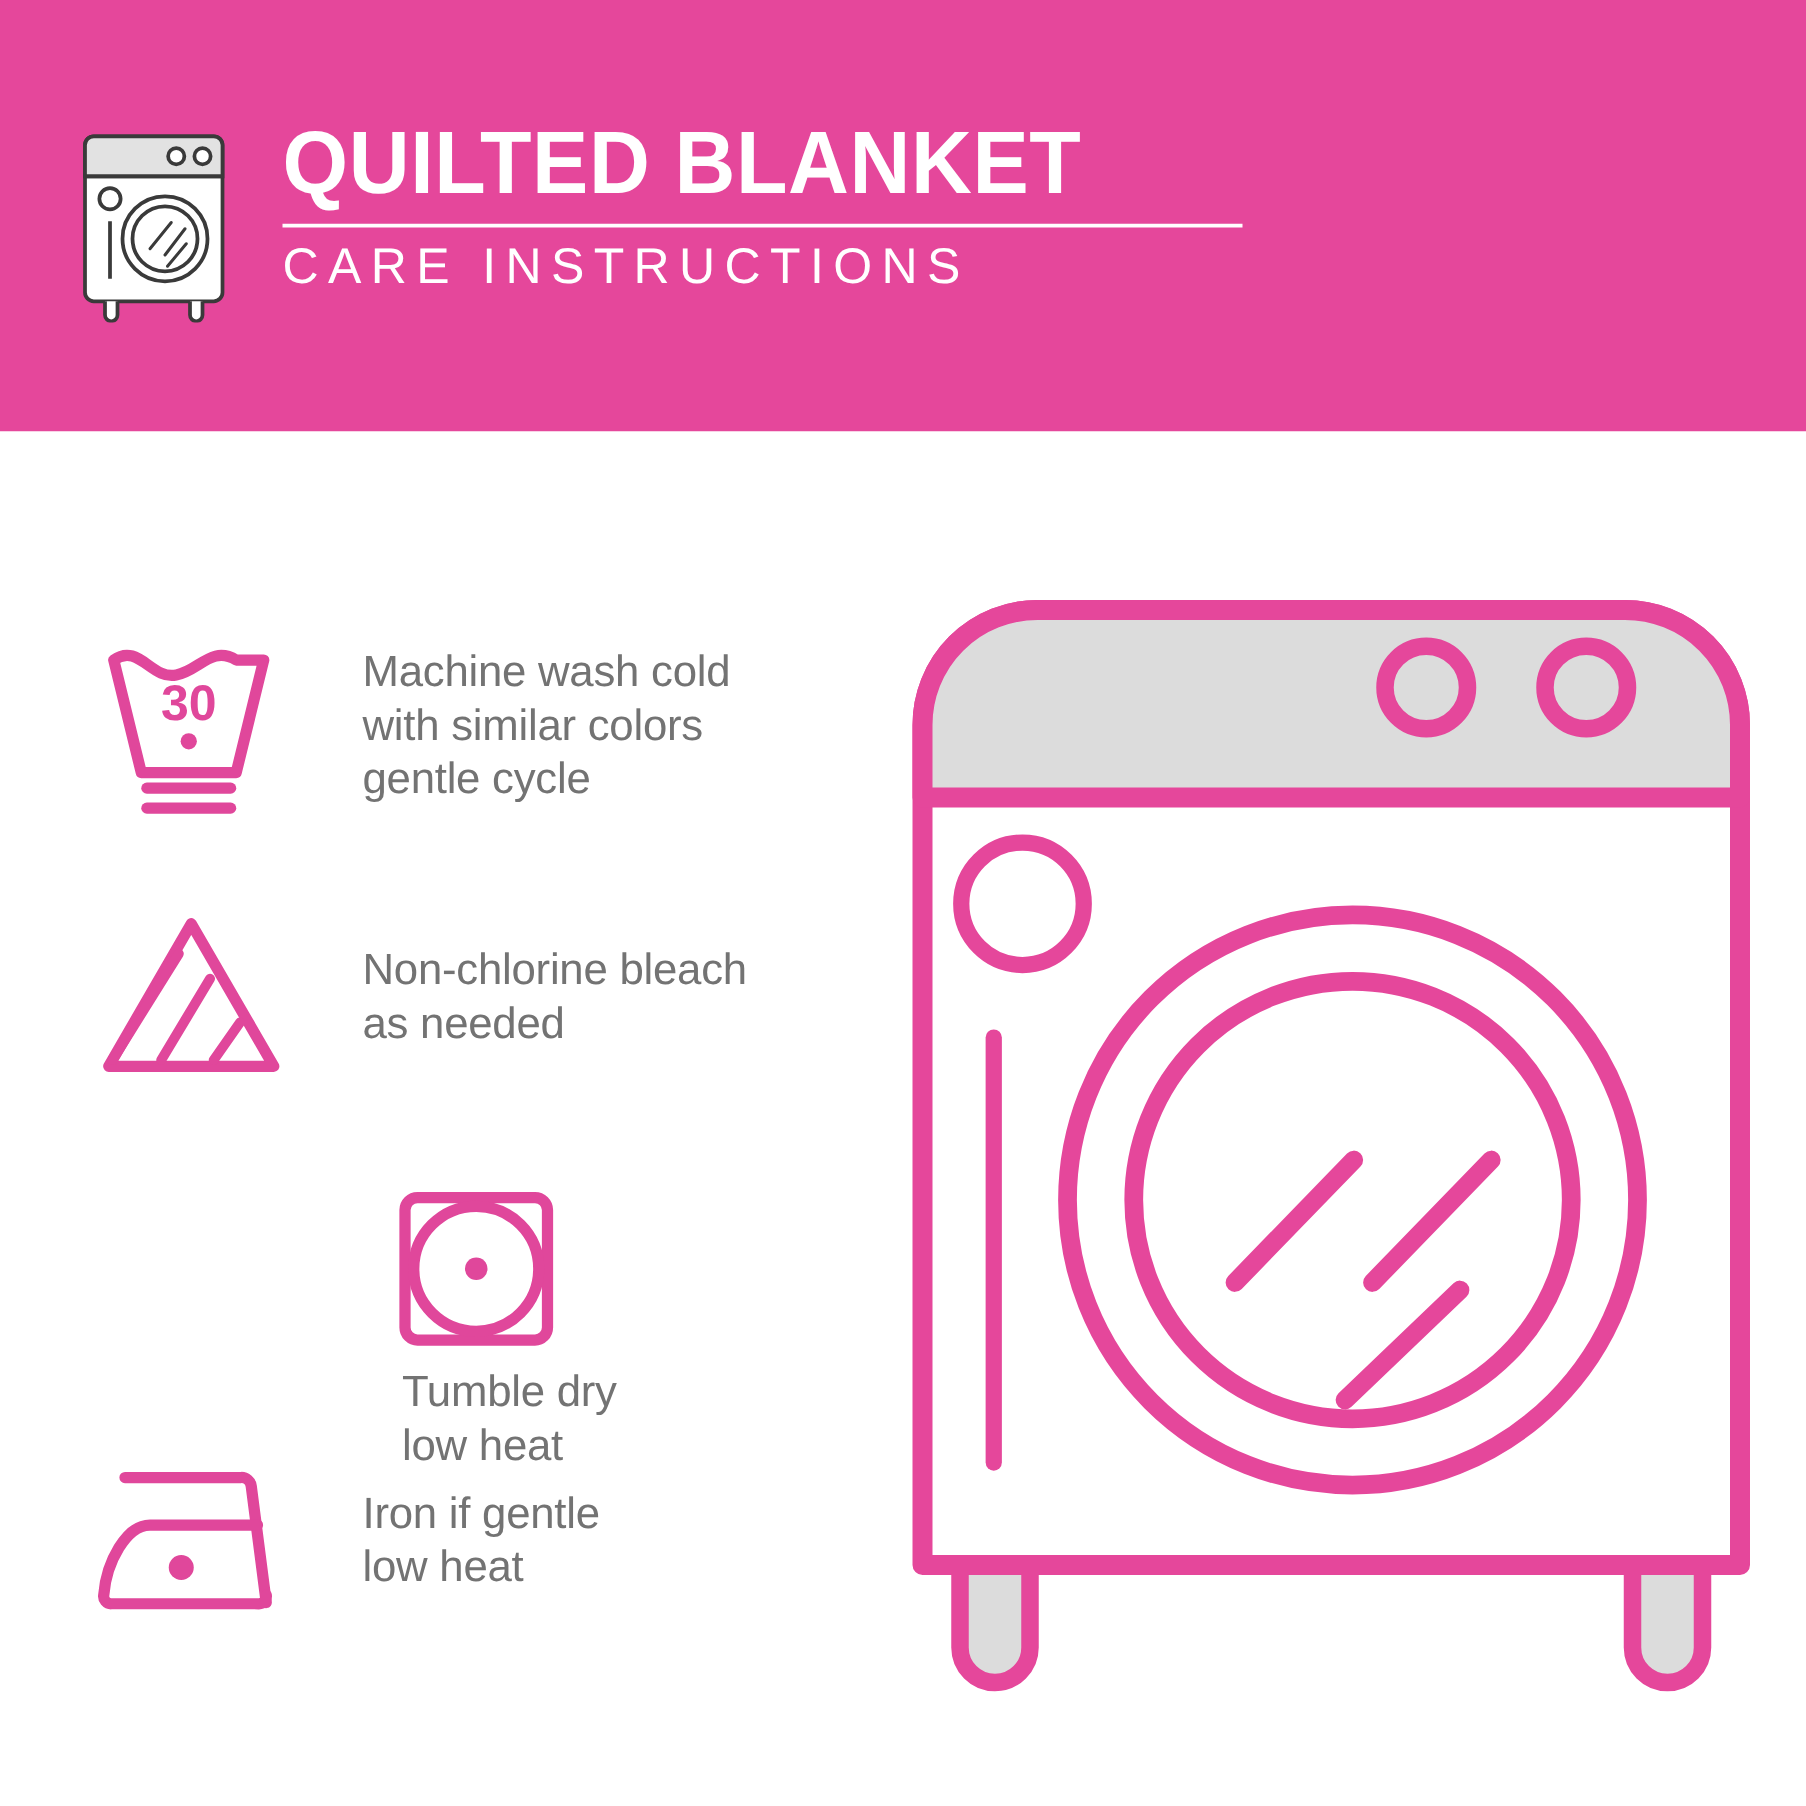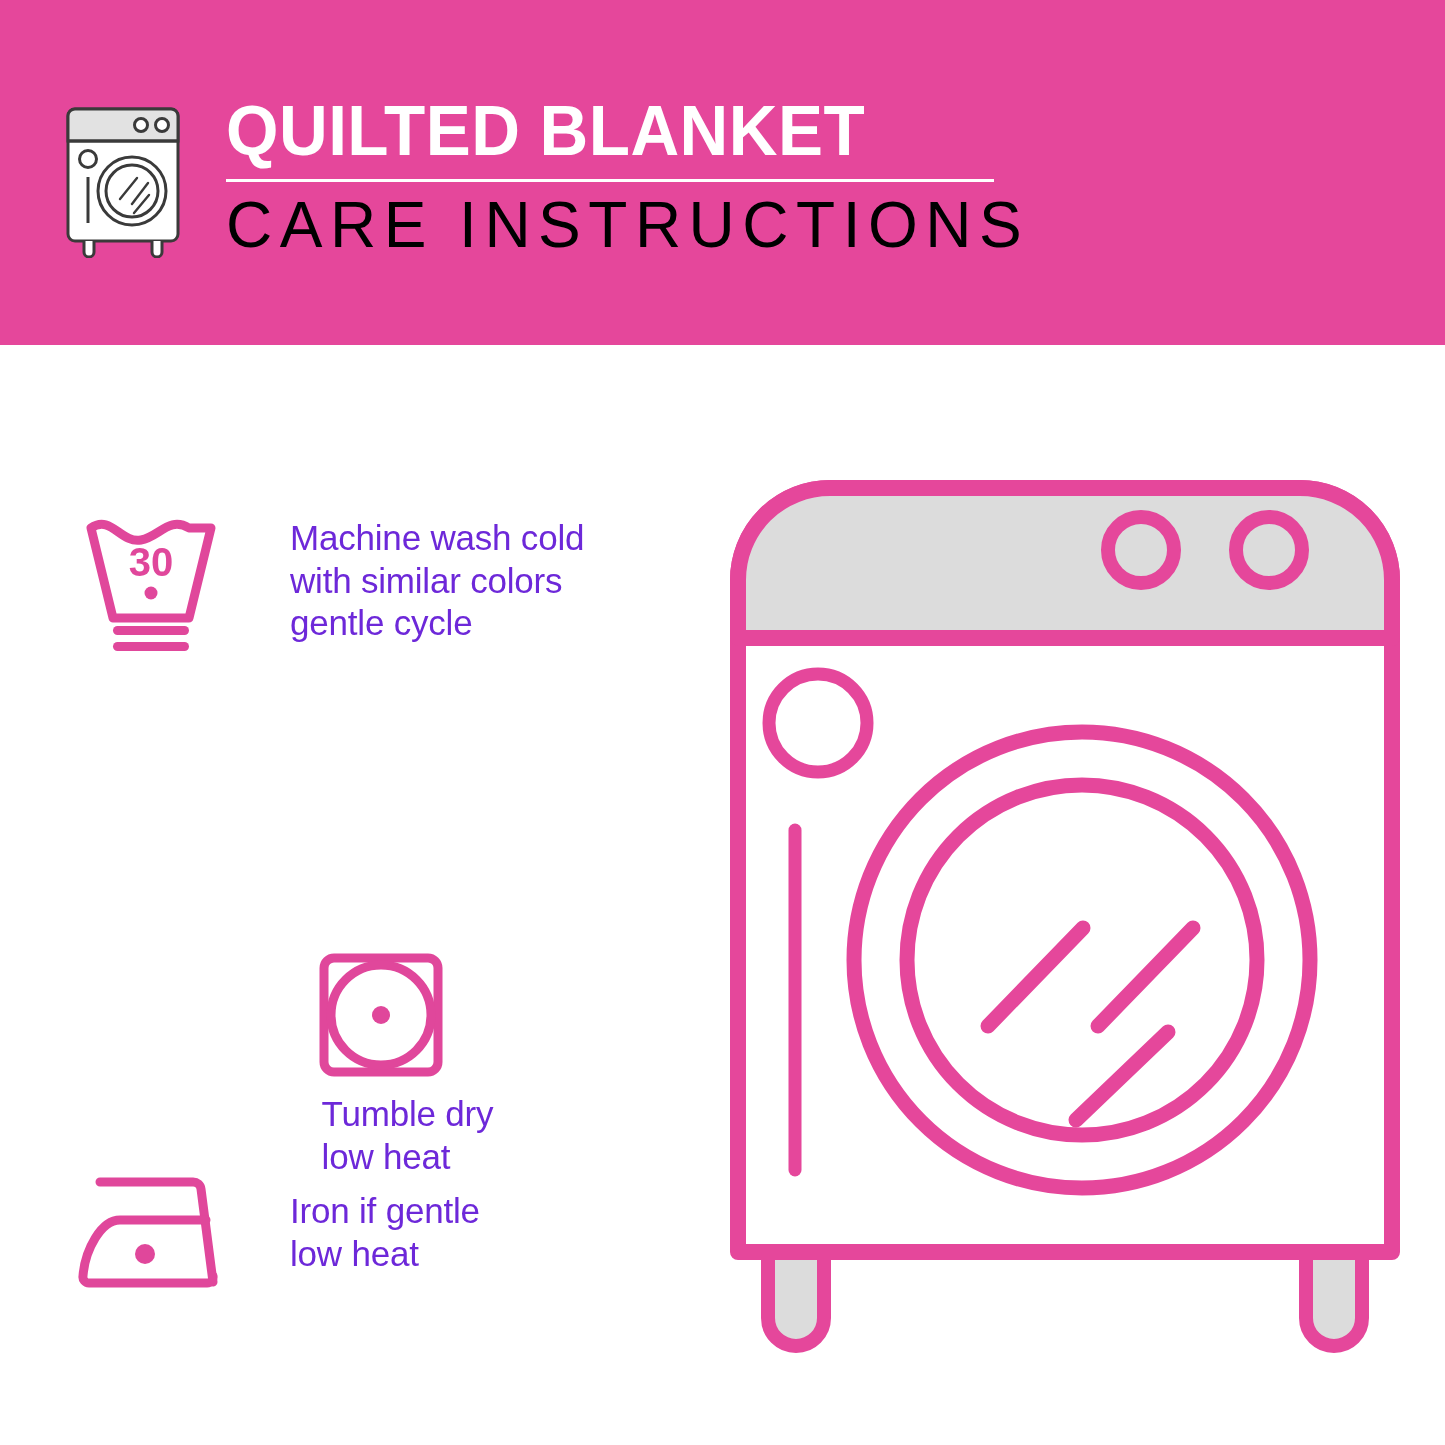--- a/index.html
+++ b/index.html
@@ -53,22 +53,22 @@
     transform-origin: left center;
   }
   .title-divider {
     width: 768px;
     height: 3px;
     background: #ffffff;
     margin-top: 13px;
     margin-bottom: 11px;
   }
   .title-sub {
-    color: #000000;
-    font-size: 64px;
+    color: #ffffff;
+    font-size: 40px;
     font-weight: 400;
     letter-spacing: 7.5px;
     line-height: 1.0;
     white-space: nowrap;
   }
 
   
   .care-list {
     position: absolute;
     left: 0;
@@ -91,21 +91,21 @@
   .care-icon {
     flex: 0 0 auto;
     width: 165px;
     height: 150px;
     display: flex;
     align-items: center;
     justify-content: center;
   }
   .care-text {
     margin-left: 55px;
-    color: #6d28d9;
+    color: #737373;
     font-size: 35px;
     line-height: 1.22;
     font-weight: 400;
     letter-spacing: -0.2px;
     white-space: pre-line;
   }
 
   
   .machine-illustration {
     position: absolute;
@@ -170,20 +170,32 @@
 
         <rect x="40" y="120" width="76" height="9" rx="4.5" fill="#e0479b"></rect>
         <rect x="40" y="136" width="76" height="9" rx="4.5" fill="#e0479b"></rect>
       </svg>
     </div>
     <div class="care-text">Machine wash cold
 with similar colors
 gentle cycle</div>
   </div>
 
+  <div class="care-row" data-row="1">
+    <div class="care-icon">
+      <svg viewBox="0 0 160 150" width="160" height="150">
+        <path d="M80 16 L146 130 L14 130 Z" fill="none" stroke="#e0479b" stroke-width="9" stroke-linejoin="round"></path>
+        <line x1="70" y1="40" x2="17" y2="125" stroke="#e0479b" stroke-width="8" stroke-linecap="round"></line>
+        <line x1="95" y1="60" x2="56" y2="125" stroke="#e0479b" stroke-width="8" stroke-linecap="round"></line>
+        <line x1="119" y1="95" x2="98" y2="125" stroke="#e0479b" stroke-width="8" stroke-linecap="round"></line>
+      </svg>
+    </div>
+    <div class="care-text">Non-chlorine bleach
+as needed</div>
+  </div>
 
   <div class="care-row" data-row="2">
     <div class="care-icon">
       <svg viewBox="0 0 160 150" width="160" height="150">
         <rect x="24" y="15" width="114" height="114" rx="10" ry="10" fill="none" stroke="#e0479b" stroke-width="9"></rect>
         <circle cx="81" cy="72" r="50" fill="none" stroke="#e0479b" stroke-width="9"></circle>
         <circle cx="81" cy="72" r="9" fill="#e0479b"></circle>
       </svg>
     </div>
     <div class="care-text">Tumble dry

